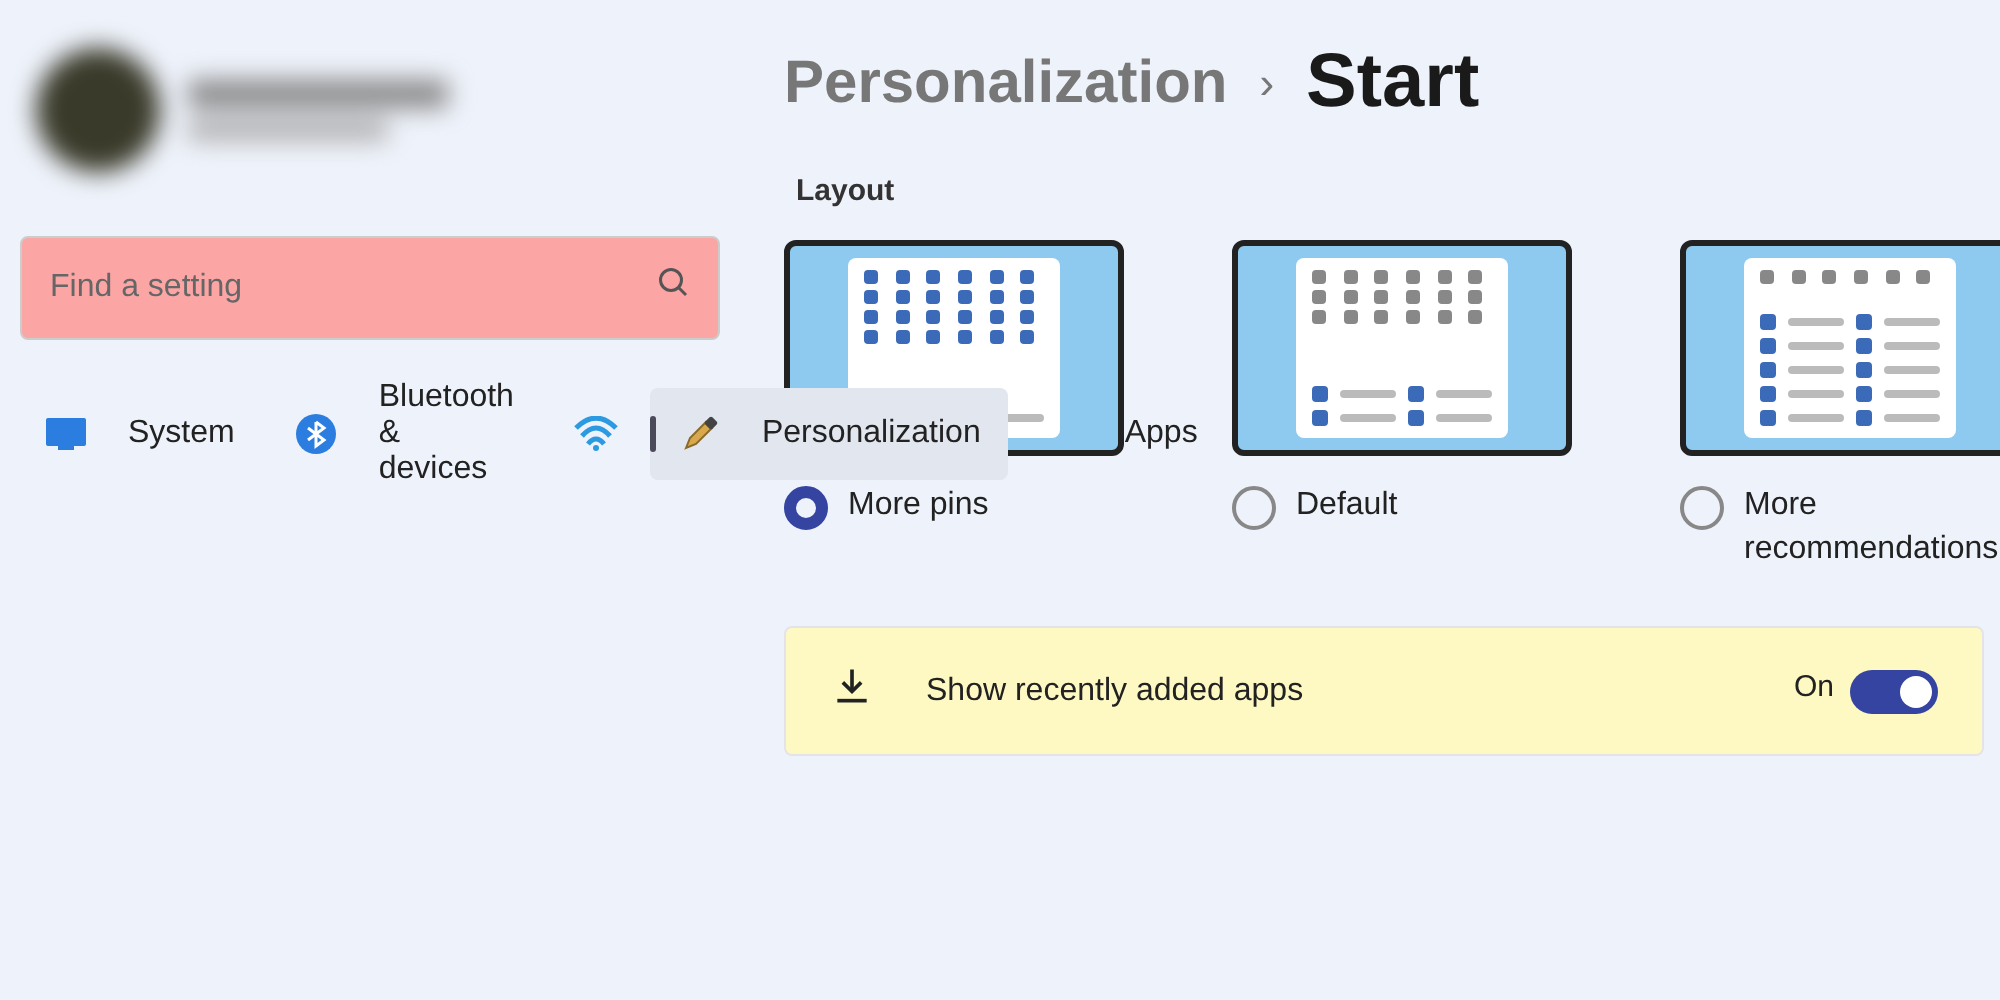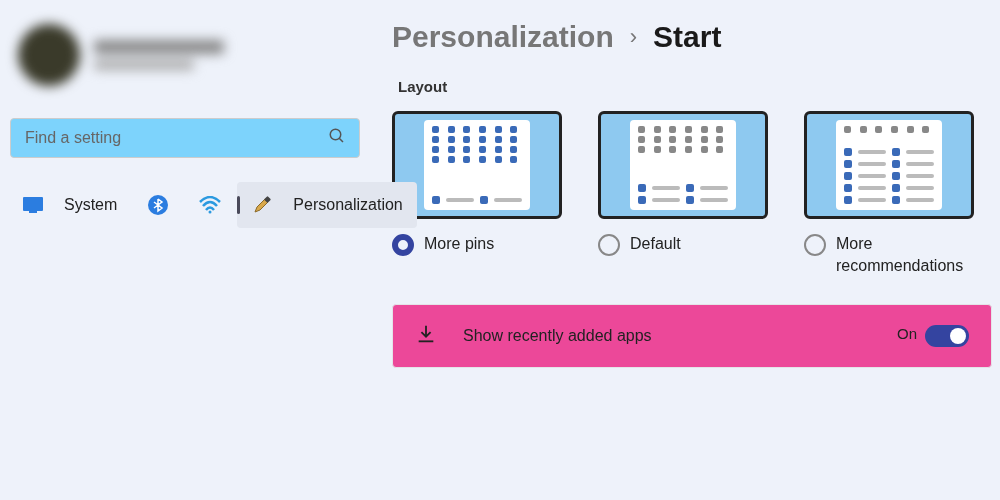--- a/index.html
+++ b/index.html
@@ -50,27 +50,27 @@
       height: 10px;
       background: #aaa;
       border-radius: 3px;
     }
     .search-wrap {
       position: relative;
       margin: 18px 2px 24px 2px;
     }
     .search-input {
       width: 100%;
-      height: 40px;
+      height: 52px;
       border: 1px solid #ccc;
       border-radius: 4px;
       padding: 0 44px 0 14px;
       font-size: 16px;
       color: #555;
-      background: #7dd3fc;
+      background: #fca5a5;
     }
     .search-input::placeholder {
       color: #666;
     }
     .search-icon {
       position: absolute;
       right: 14px;
       top: 50%;
       transform: translateY(-50%);
       pointer-events: none;
@@ -127,33 +127,33 @@
     .bc-parent {
       font-size: 30px;
       font-weight: 600;
       color: #777;
     }
     .bc-chevron {
       font-size: 22px;
       color: #777;
     }
     .bc-current {
-      font-size: 30px;
+      font-size: 38px;
       font-weight: 600;
       color: #1a1a1a;
     }
     .section-label {
       font-size: 15px;
       font-weight: 600;
       color: #333;
       margin: 0 0 16px 6px;
     }
     .layout-options {
       display: flex;
-      gap: 36px;
+      gap: 54px;
       margin-bottom: 28px;
     }
     .layout-option {
       display: flex;
       flex-direction: column;
       gap: 14px;
     }
     .thumb {
       width: 170px;
       height: 108px;
@@ -234,21 +234,21 @@
       border: 6px solid #3444a0;
     }
     .radio-label {
       font-size: 16px;
       color: #222;
       max-width: 128px;
       line-height: 1.35;
       word-break: break-word;
     }
     .setting-card {
-      background: #ec4899;
+      background: #fef9c3;
       border: 1px solid #e4e4e8;
       border-radius: 4px;
       padding: 18px 22px;
       display: flex;
       align-items: center;
       gap: 26px;
       margin-right: 0;
       width: 600px;
     }
     .setting-label {
@@ -315,20 +315,21 @@
       </span>
       <span>System</span>
     </div>
     <div class="nav-item">
       <span class="nav-icon">
         <svg width="20" height="20" viewBox="0 0 20 20">
             <circle cx="10" cy="10" r="10" fill="#2b7de0"></circle>
             <path d="M10 4 L14 7 L10 10 L14 13 L10 16 V4 M6 7 L10 10 M6 13 L10 10" stroke="#fff" stroke-width="1.5" fill="none"></path>
           </svg>
       </span>
+      <span>Bluetooth &amp; devices</span>
     </div>
     <div class="nav-item">
       <span class="nav-icon">
         <svg width="22" height="18" viewBox="0 0 22 18">
             <path d="M1 6 Q11 -4 21 6" stroke="#2b9ae0" stroke-width="2.5" fill="none"></path>
             <path d="M4 10 Q11 2 18 10" stroke="#2b9ae0" stroke-width="2.5" fill="none"></path>
             <path d="M7 14 Q11 9 15 14" stroke="#2b9ae0" stroke-width="2.5" fill="none"></path>
             <circle cx="11" cy="16" r="1.5" fill="#2b9ae0"></circle>
           </svg>
       </span>

